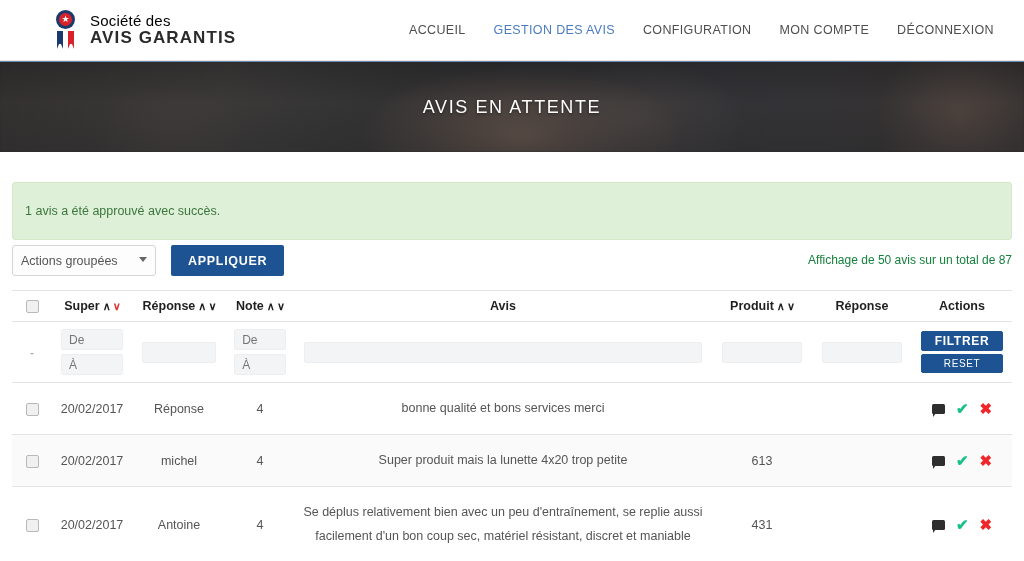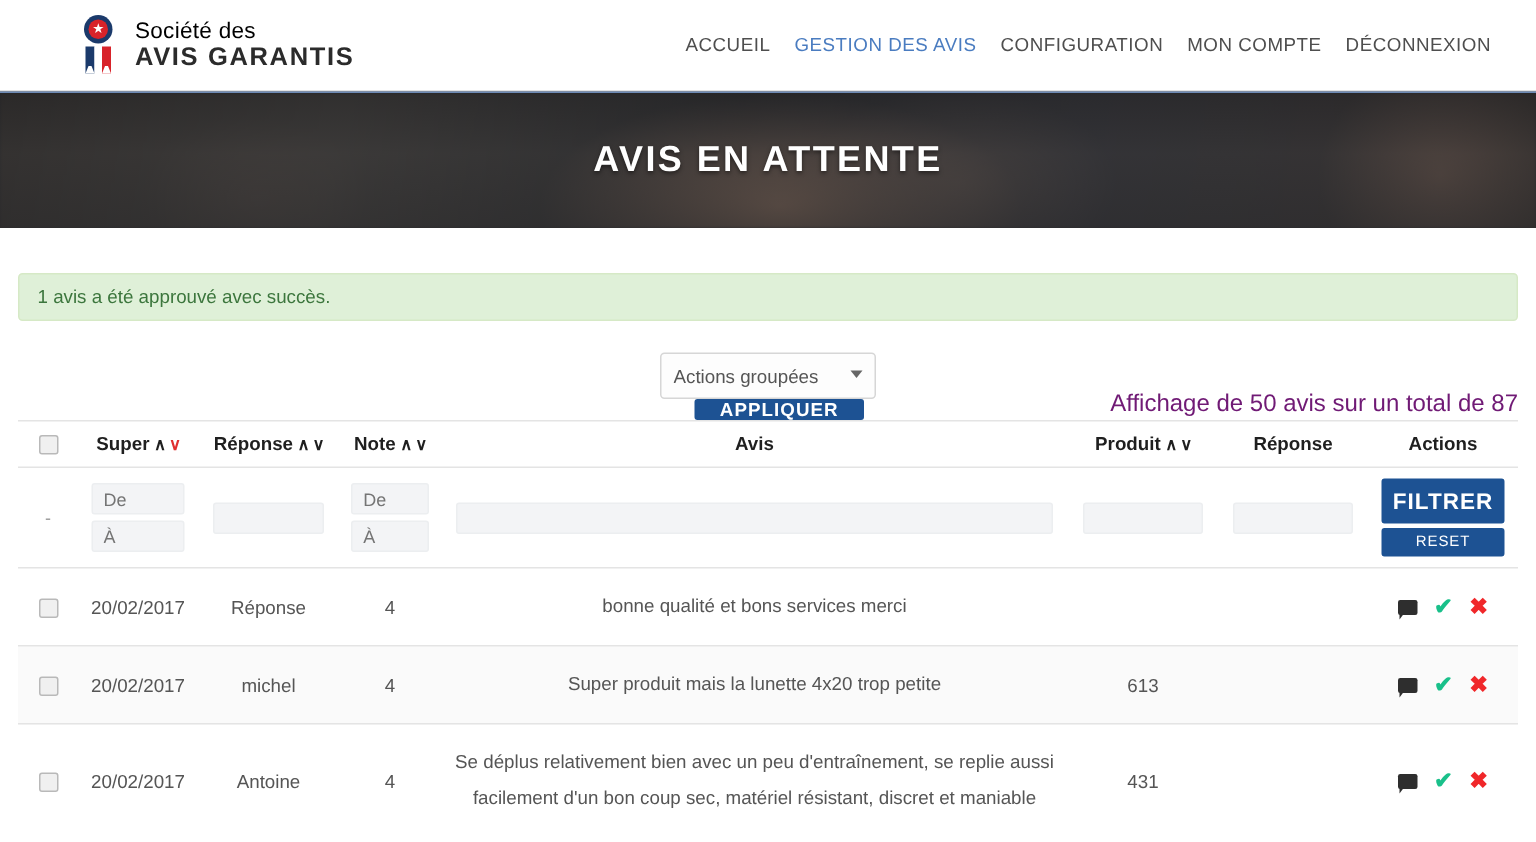--- a/index.html
+++ b/index.html
@@ -83,21 +83,21 @@
     font-weight: bold;
     color: #2b2b2b;
     letter-spacing: 1.1px;
   }
 
   .main-nav {
     position: absolute;
     right: 30px;
     display: flex;
     align-items: center;
-    gap: 16px;
+    gap: 28px;
   }
   .nav-item {
     font-size: 12.5px;
     letter-spacing: .35px;
     color: #4e4e4e;
     text-decoration: none;
     cursor: pointer;
     white-space: nowrap;
   }
   .nav-item.active { color: #4a7cc0; }
@@ -125,48 +125,47 @@
     filter: blur(1.2px);
   }
   .hero-shade {
     position: absolute;
     inset: 0;
     background: linear-gradient(180deg, rgba(20,20,22,.55) 0%, rgba(26,26,28,.42) 45%, rgba(30,30,32,.58) 100%);
   }
   .hero-title {
     position: relative;
     color: #ffffff;
-    font-size: 24px;
+    font-size: 18px;
     letter-spacing: 1.6px;
-    font-weight: 700;
+    font-weight: 400;
     text-shadow: 0 1px 3px rgba(0,0,0,.5);
   }
 
   
   .content {
     padding: 0 12px;
   }
 
   .alert-success {
     margin-top: 30px;
     background: #dff0d8;
     color: #3c763d;
     border: 1px solid #d6e9c6;
     border-radius: 3px;
-    padding: 8px 12px;
+    padding: 21px 12px;
     font-size: 12.5px;
   }
 
   .toolbar {
-    margin-top: 21px;
+    margin-top: 5px;
     display: flex;
     align-items: center;
     position: relative;
     height: 31px;
-    flex-direction: column;
   }
   .select-wrap {
     position: relative;
     width: 144px;
     height: 31px;
   }
   .bulk-select {
     width: 100%;
     height: 31px;
     appearance: none;
@@ -199,23 +198,23 @@
     border-radius: 2px;
     font-size: 12.5px;
     font-weight: bold;
     letter-spacing: .7px;
     cursor: pointer;
     font-family: "Liberation Sans", sans-serif;
   }
   .count-info {
     position: absolute;
     right: 0;
-    top: 26px;
-    font-size: 16px;
-    color: #701a75;
+    top: 8px;
+    font-size: 12px;
+    color: #15803d;
   }
 
   
   .table-wrap { margin-top: 14px; }
   table.grid {
     width: 100%;
     border-collapse: collapse;
     table-layout: fixed;
   }
   table.grid th, table.grid td {
@@ -282,25 +281,25 @@
     padding: 0 7px;
     font-family: "Liberation Sans", sans-serif;
   }
   .fin:last-child { margin-bottom: 0; }
   .fin-single { margin-bottom: 0; }
   .fin-wide { width: 97%; }
   .btn-filtrer {
     display: block;
     width: 82px;
     margin: 0 auto 3px;
-    height: 30px;
+    height: 20px;
     background: #1d5293;
     border: 1px solid #1d5293;
     color: #fff;
-    font-size: 15px;
+    font-size: 12px;
     font-weight: bold;
     letter-spacing: .7px;
     cursor: pointer;
     border-radius: 2px;
     font-family: "Liberation Sans", sans-serif;
   }
   .btn-reset {
     display: block;
     width: 82px;
     margin: 0 auto;

